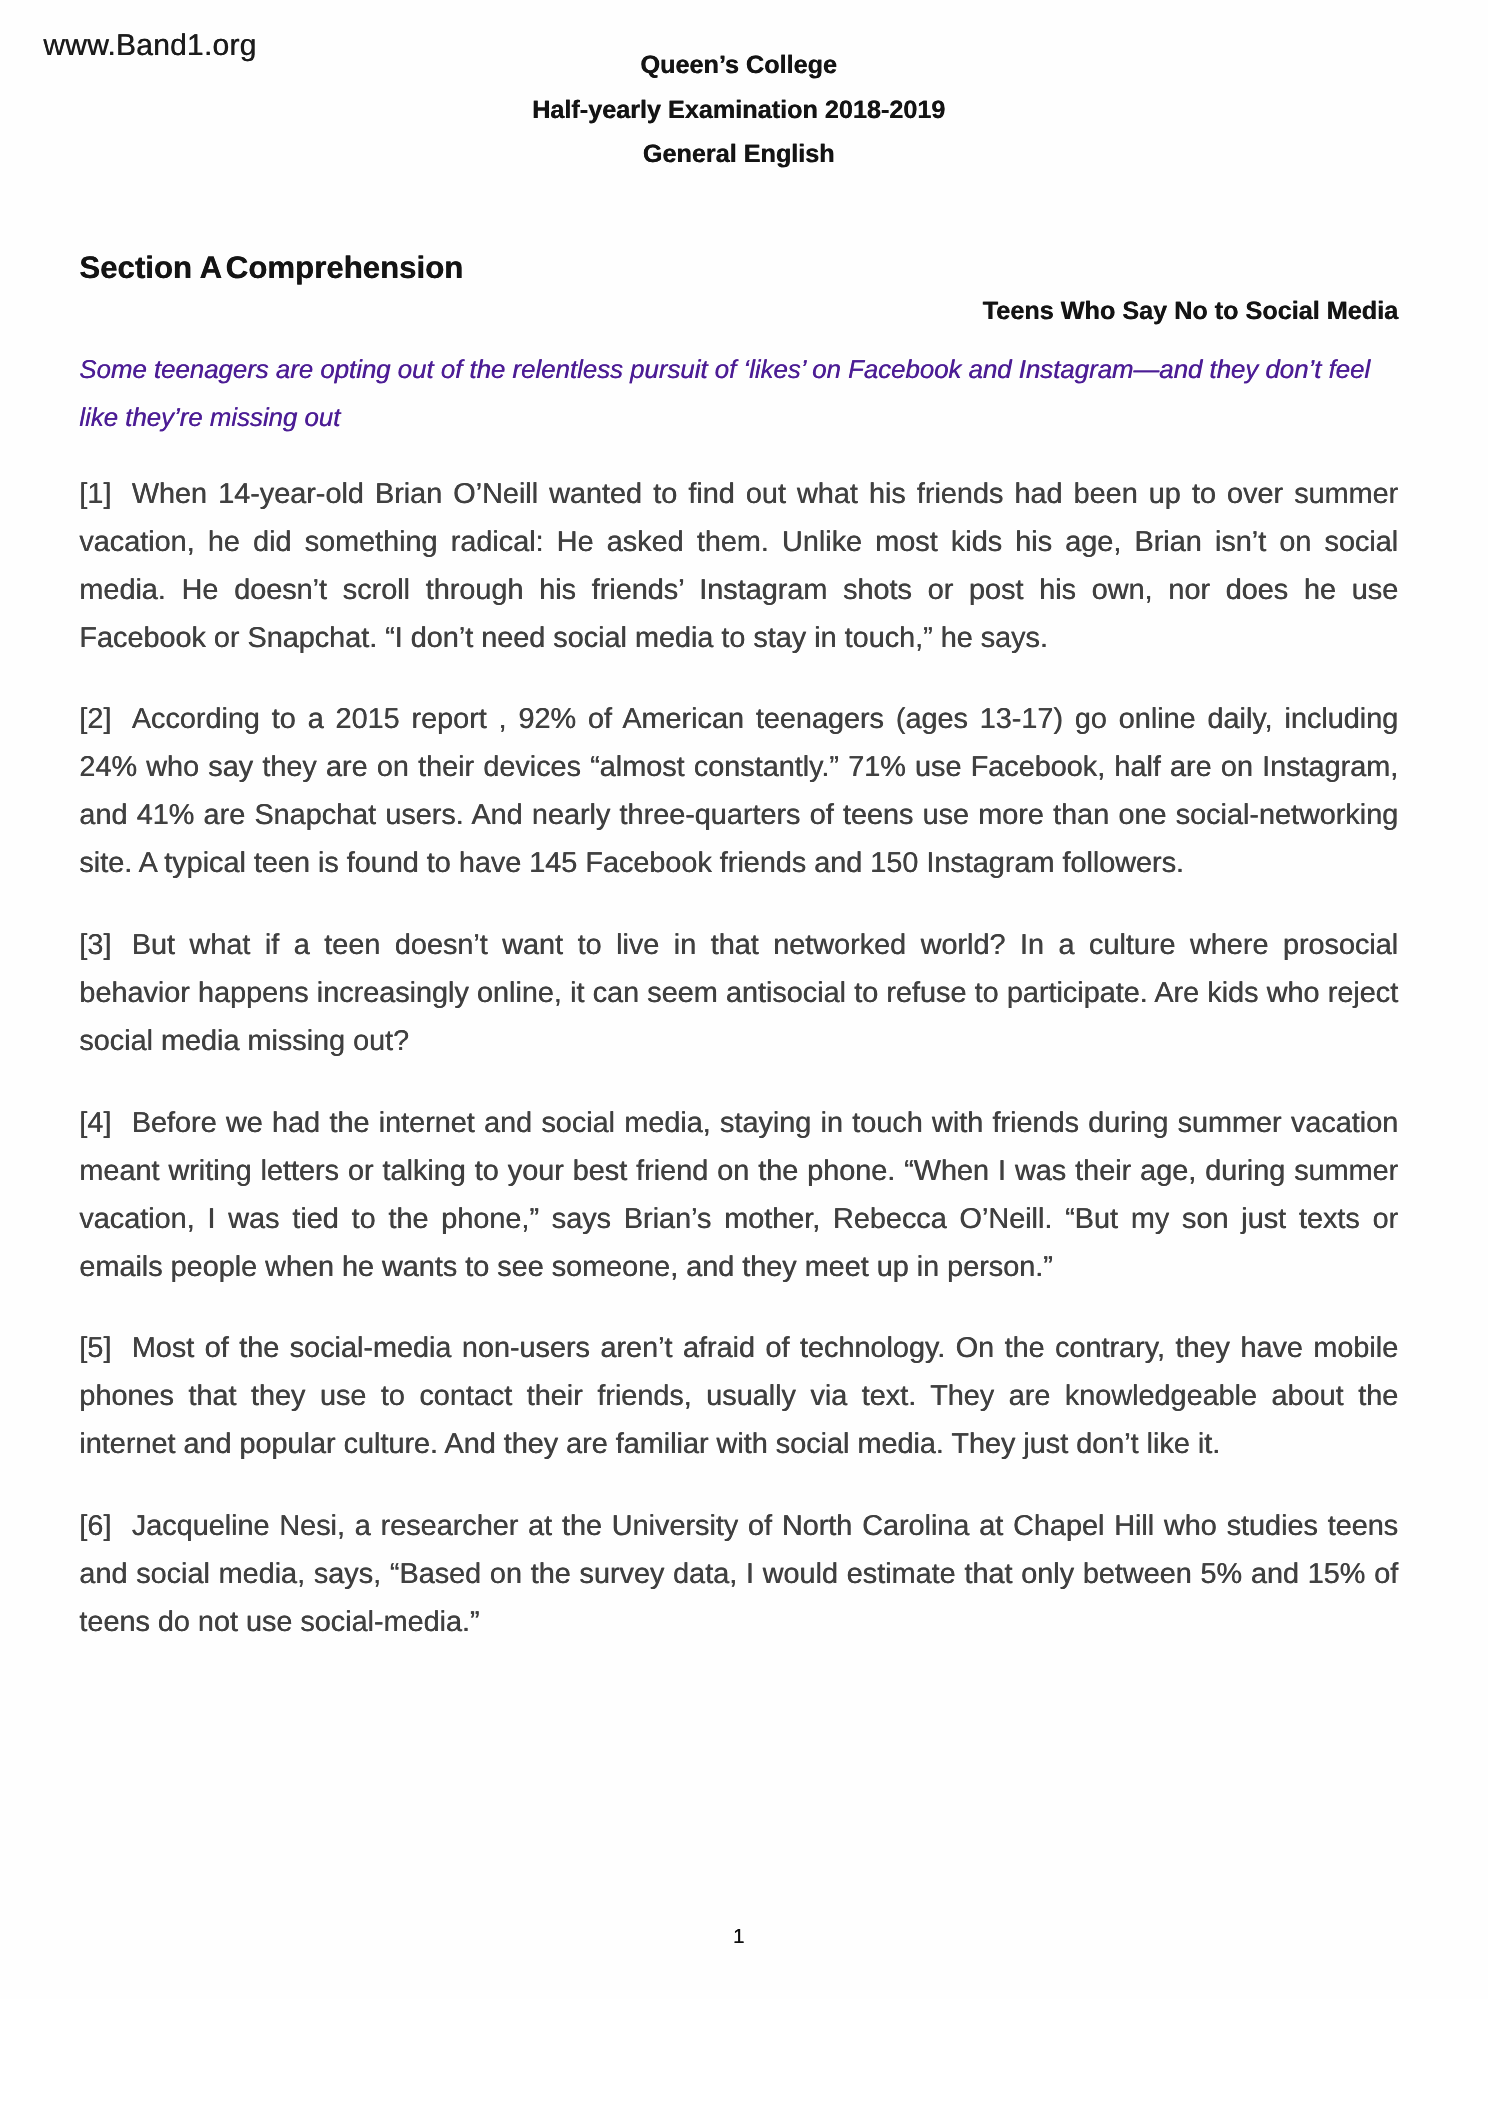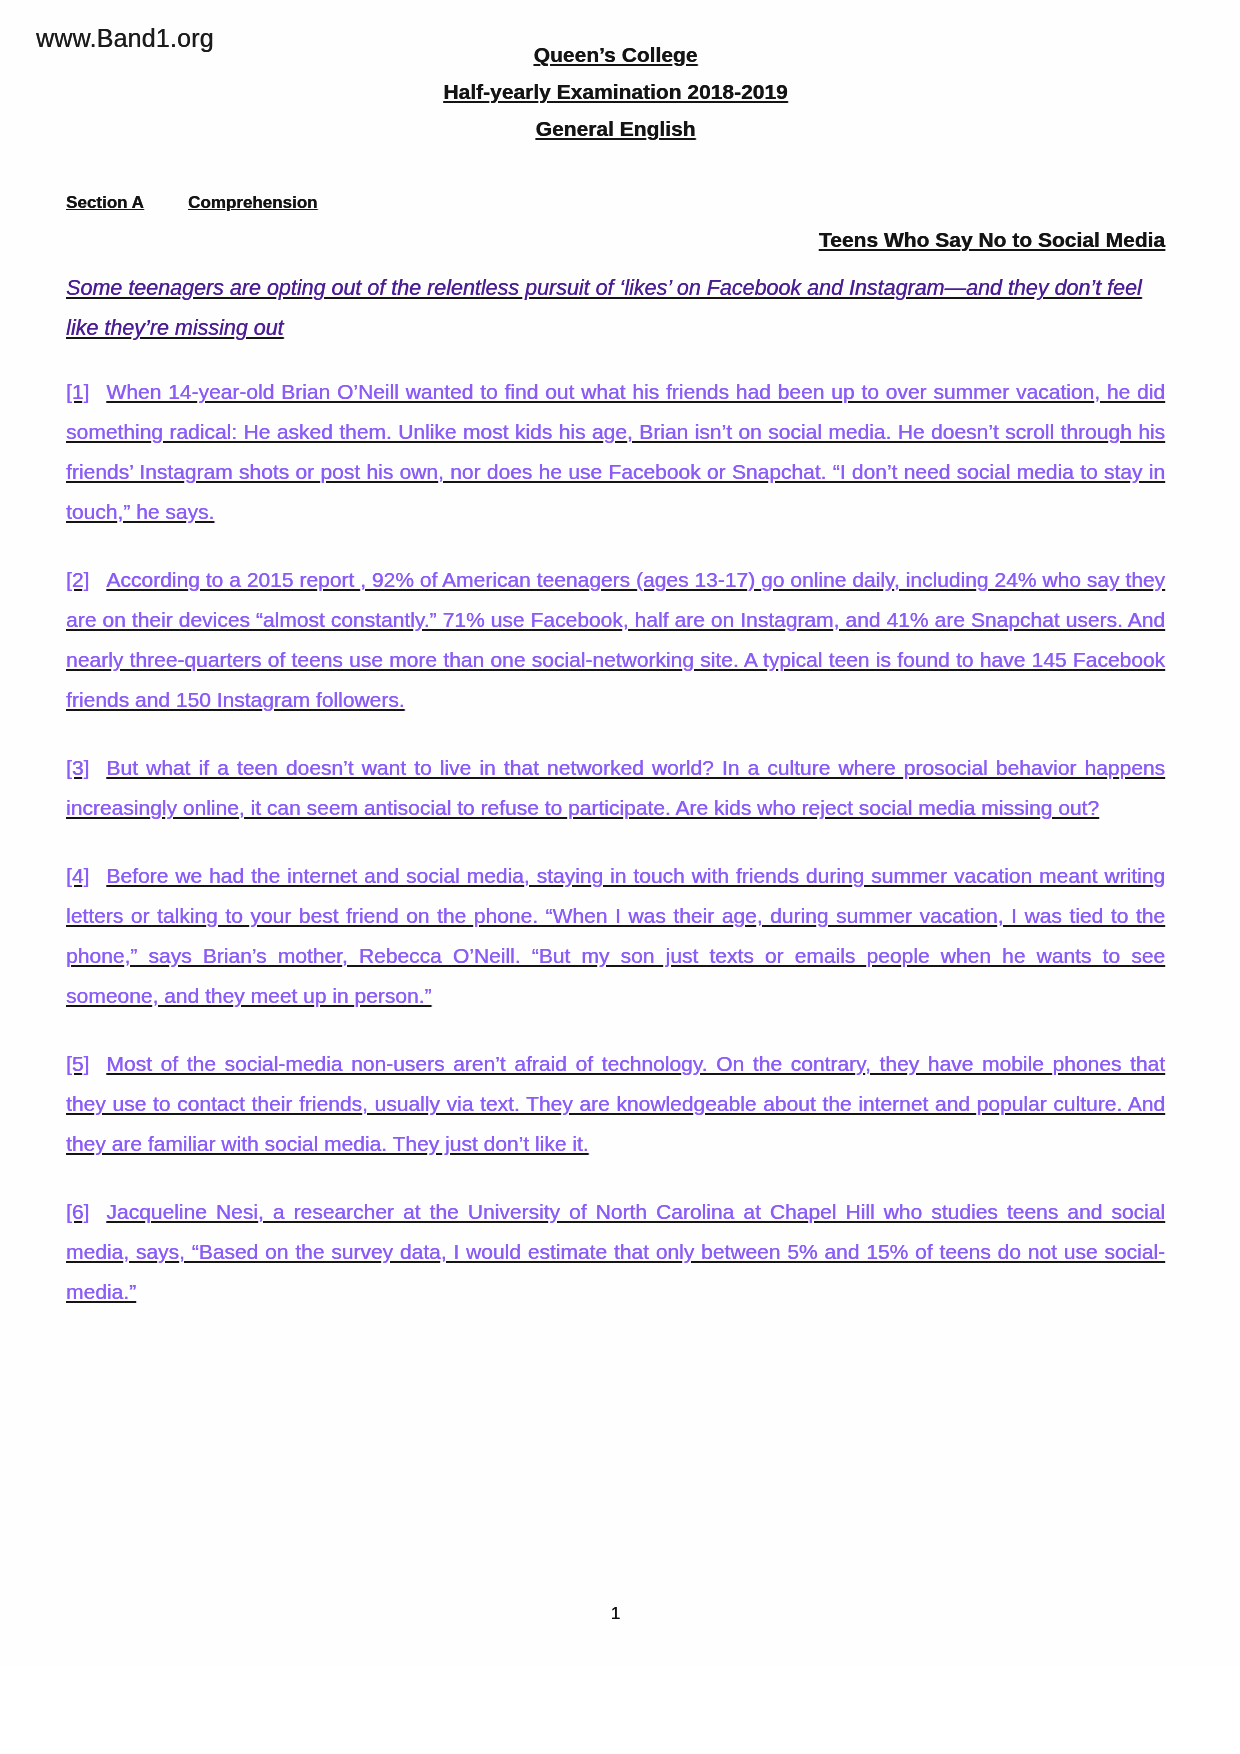--- a/index.html
+++ b/index.html
@@ -7,21 +7,20 @@
     width: 1240px; height: 1754px;
     background: #ffffff;
     font-family: "Liberation Sans", "DejaVu Sans", sans-serif;
     color: #141414;
     overflow: hidden;
   }
   .page {
     position: relative;
     width: 1240px; height: 1666px;
     background: #fefefe;
-    text-decoration: underline;
   }
   .content { padding: 0 75px 0 66px; }
 
   .watermark {
     position: absolute; top: 24px; left: 36px;
     font-size: 25px; color: #1c1c1c;
     letter-spacing: 0.2px;
   }
 
   .doc-ink { text-shadow: 0.35px 0 0 currentColor; }
@@ -42,45 +41,45 @@
   .blank-line {
     display: inline-block;
     width: 86px; height: 20px;
     border-bottom: 3px solid #1a1a1a;
     margin-left: 8px;
     vertical-align: baseline;
   }
   sup.ord { font-size: 13px; line-height: 0; vertical-align: super; }
 
   .section-block {
-    margin-top: 37px;
-    font-size: 17px; font-weight: 700; line-height: 38px;
+    margin-top: 57px;
+    font-size: 26px; font-weight: 700; line-height: 38px;
   }
   .section-row { display: flex; }
   .col-label { width: 122px; flex: 0 0 auto; }
 
   .passage-title {
     margin: -2px 0 0;
     text-align: right;
     font-size: 21px; font-weight: 700; line-height: 40px;
   }
 
   .passage-subtitle {
     margin: 8px 0 0;
     font-style: italic;
     font-size: 21.5px; font-weight: 400; line-height: 40px;
     color: #4c1d95;
   }
 
   .paragraphs { margin-top: 24px; }
   .para {
     margin: 0 0 28px;
-    font-size: 21px; line-height: 40px;
+    font-size: 24px; line-height: 40px;
     text-align: justify;
-    color: #8b5cf6;
+    color: #404040;
   }
   .para-num { padding-right: 17px; }
 
   .page-number {
     position: absolute;
     top: 1594px; left: 66px; right: 75px;
     text-align: center;
     font-size: 17px; line-height: 40px;
     color: #101010;
   }

